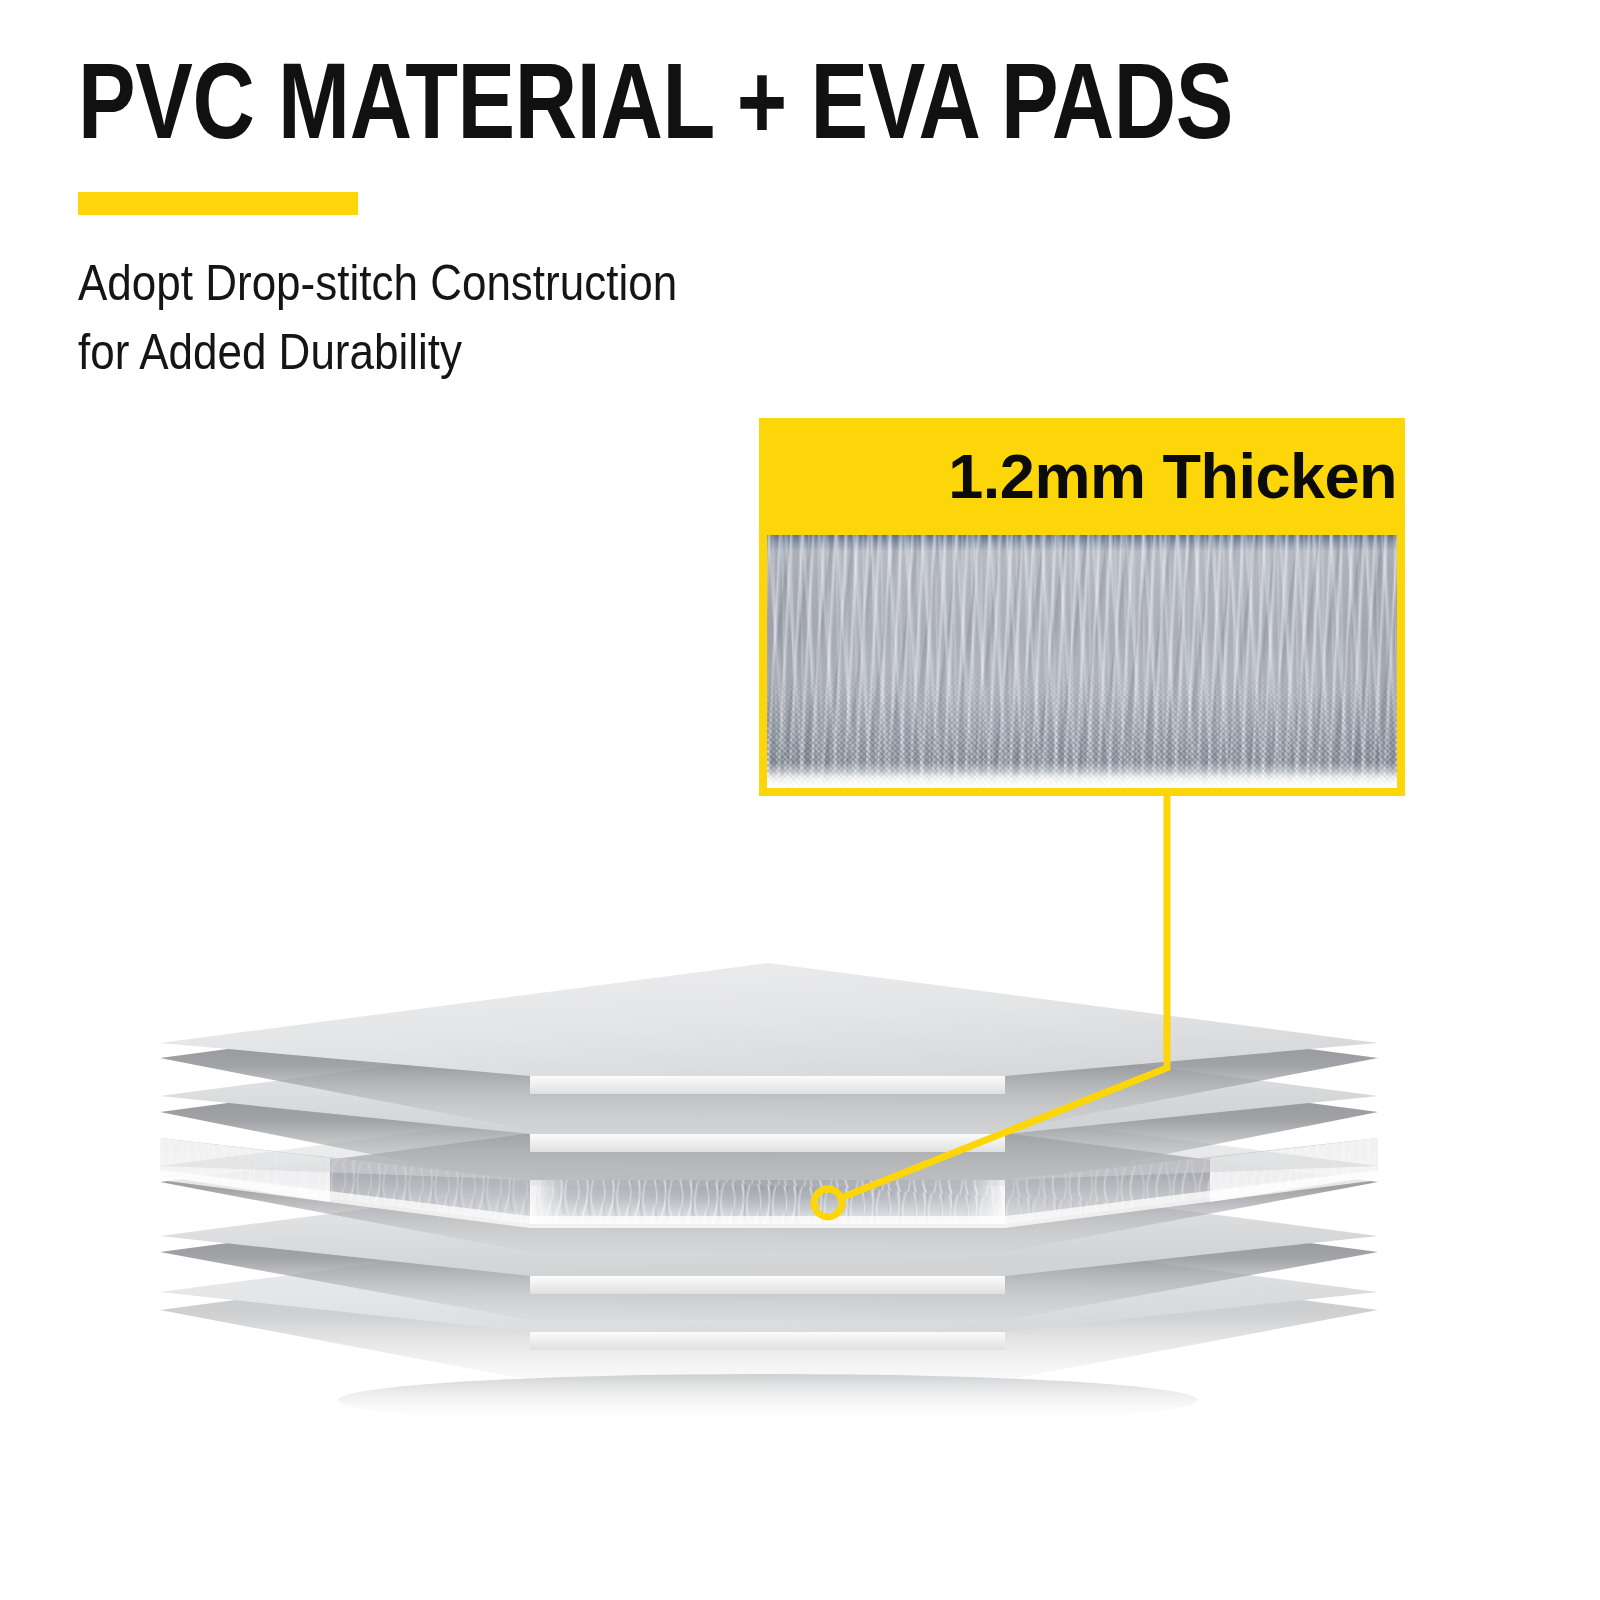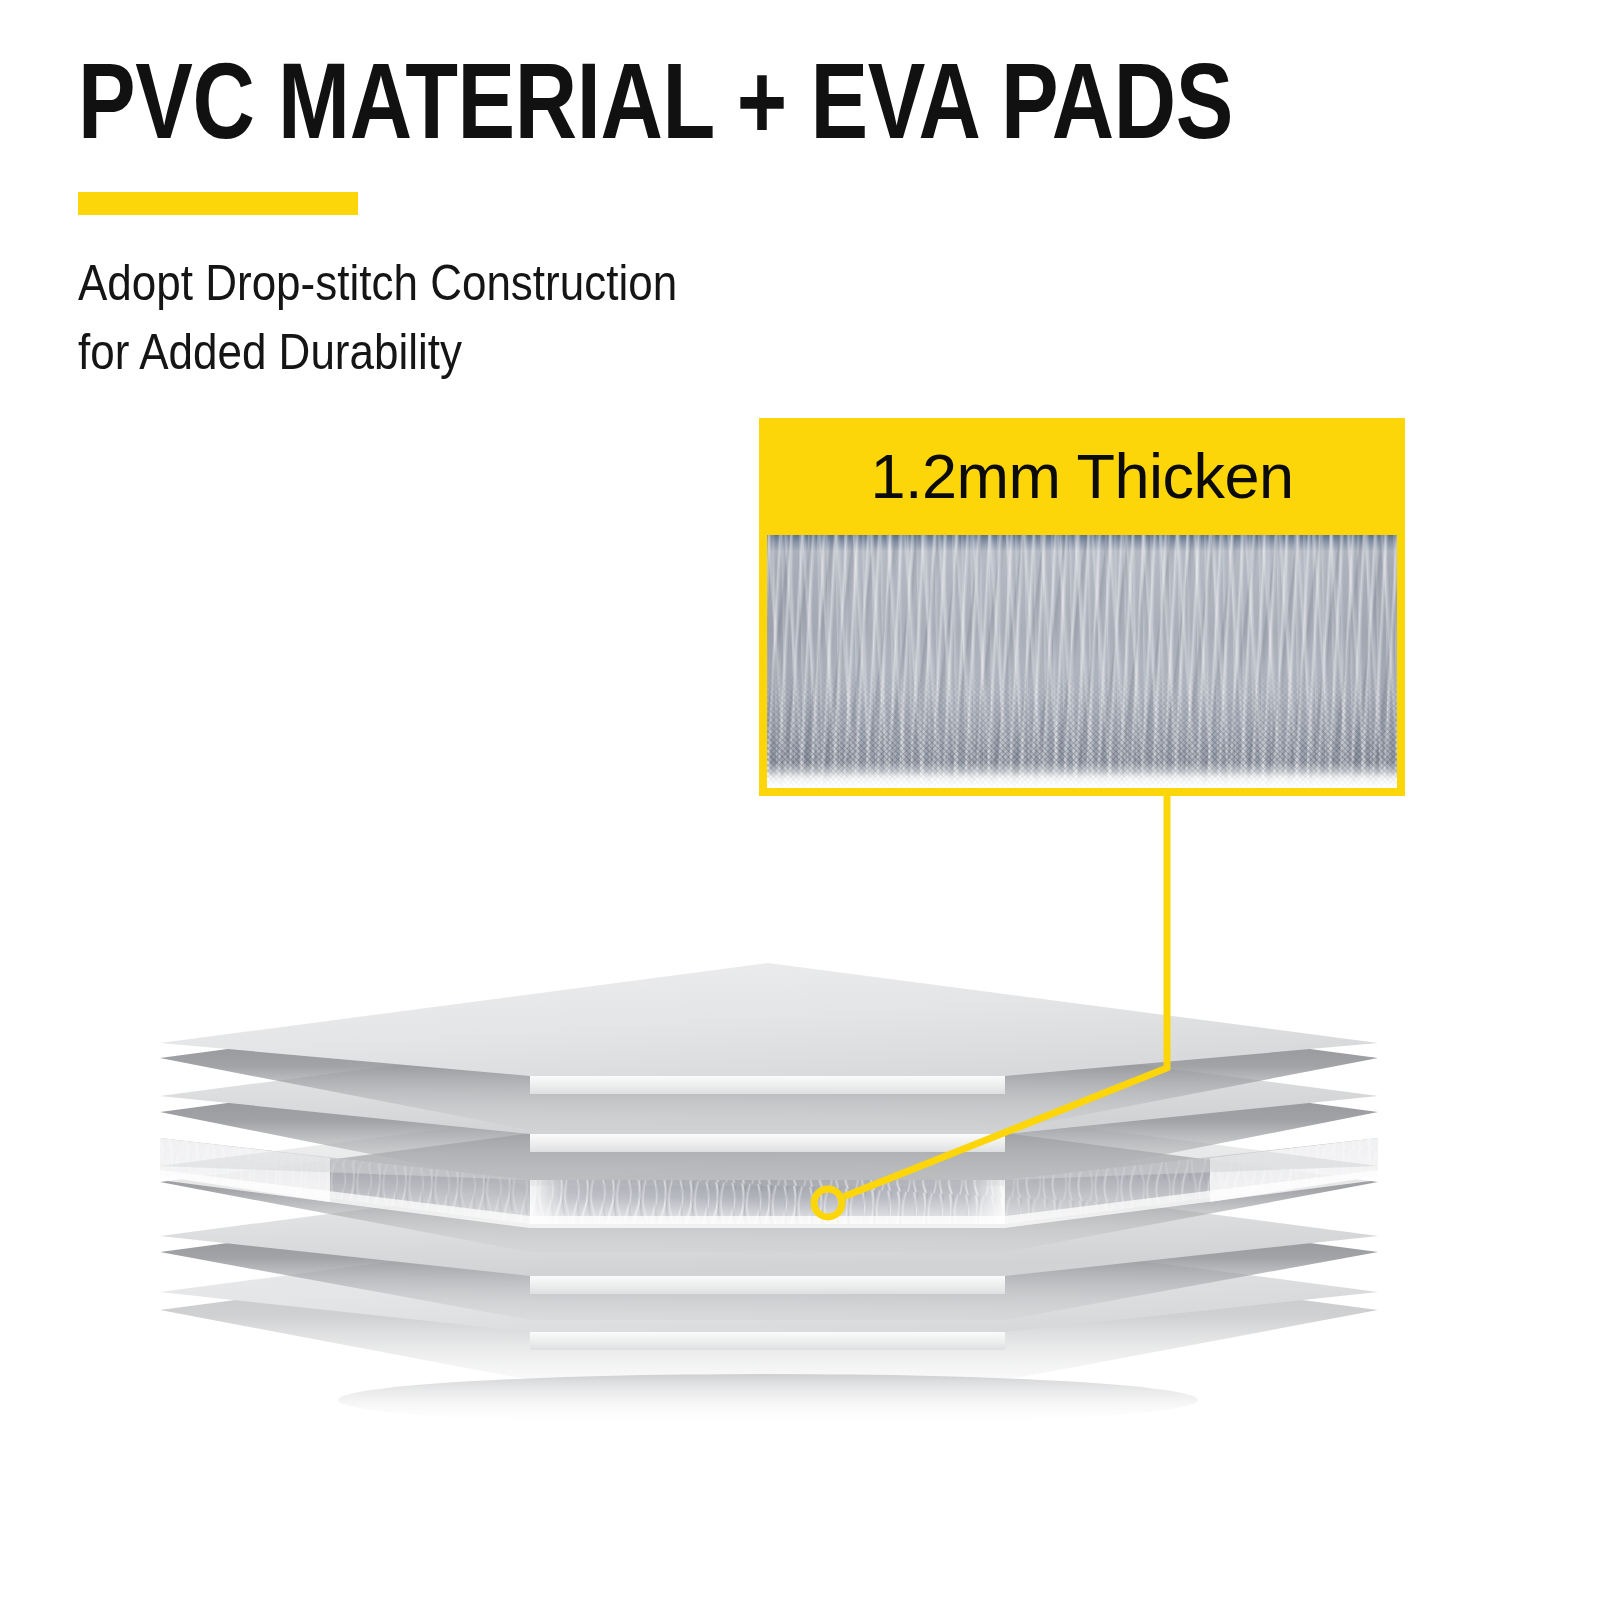--- a/index.html
+++ b/index.html
@@ -52,23 +52,23 @@
     position:absolute;
     left:759px; top:418px;
     width:646px; height:378px;
     background:#FCD608;
     padding:8px;
     padding-top:0;
   }
   #callout-label {
     height:117px;
     line-height:117px;
-    text-align:center;
+    text-align:right;
     font-size:63px;
-    font-weight:normal;
+    font-weight:bold;
     color:#0b0b0b;
     letter-spacing:-0.5px;
     font-family:"Liberation Sans", sans-serif;
   }
   #callout-photo {
     position:relative;
     width:630px; height:253px;
     overflow:hidden;
     background:#e9ebee;
   }

